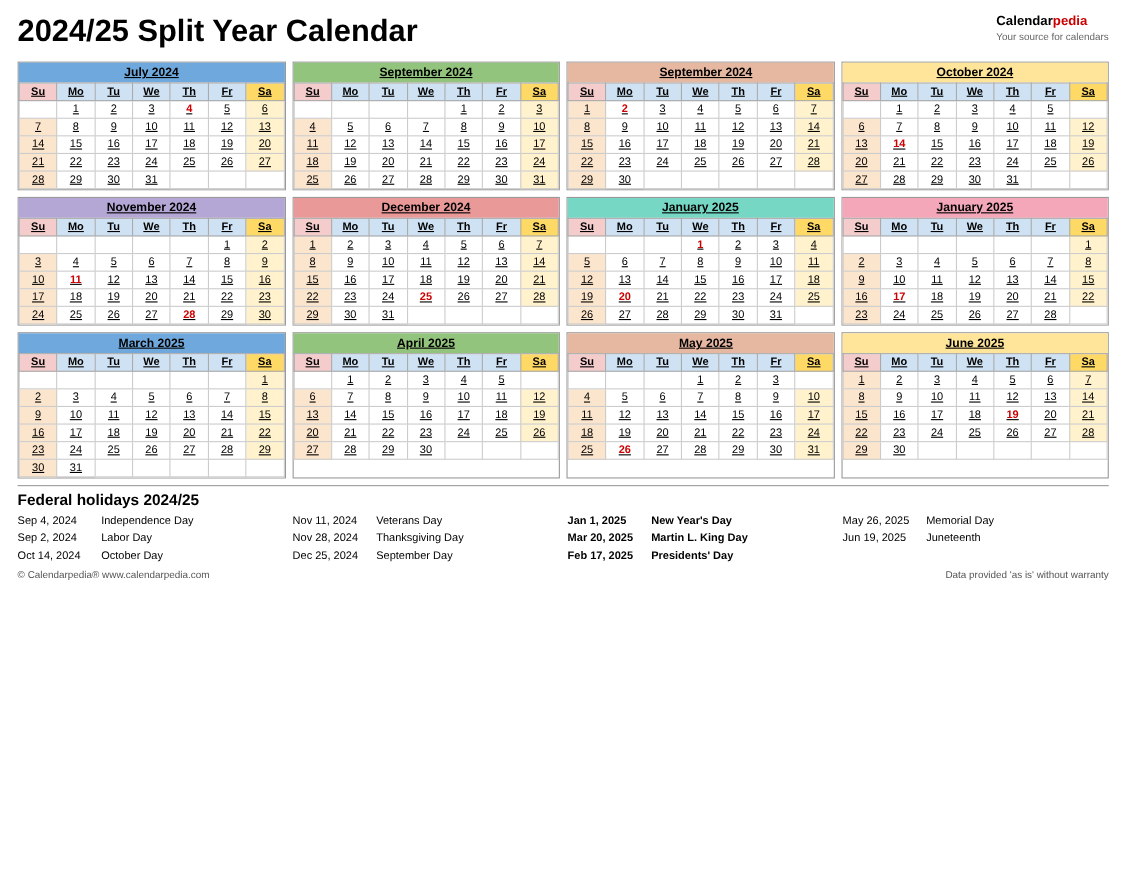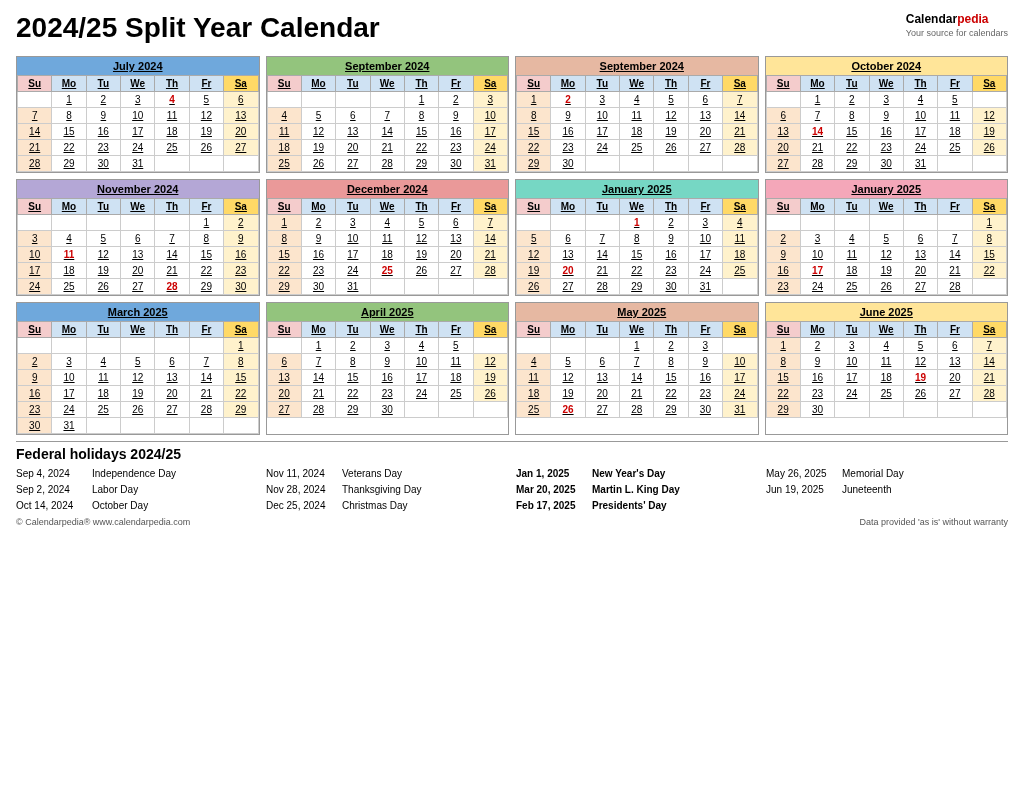--- a/index.html
+++ b/index.html
@@ -909,21 +909,21 @@
         <div class="holiday-item">
           <span class="holiday-date">Nov 11, 2024</span>
           <span class="holiday-name">Veterans Day</span>
         </div>
         <div class="holiday-item">
           <span class="holiday-date">Nov 28, 2024</span>
           <span class="holiday-name">Thanksgiving Day</span>
         </div>
         <div class="holiday-item">
           <span class="holiday-date">Dec 25, 2024</span>
-          <span class="holiday-name">Christmas Day</span>
+          <span class="holiday-name">September Day</span>
         </div>
       </div>
       <div style="display: flex; flex-direction: column; gap: 1px; font-weight: bold;">
         <div class="holiday-item">
           <span class="holiday-date">Jan 1, 2025</span>
           <span class="holiday-name">New Year's Day</span>
         </div>
         <div class="holiday-item">
           <span class="holiday-date">Mar 20, 2025</span>
           <span class="holiday-name">Martin L. King Day</span>

